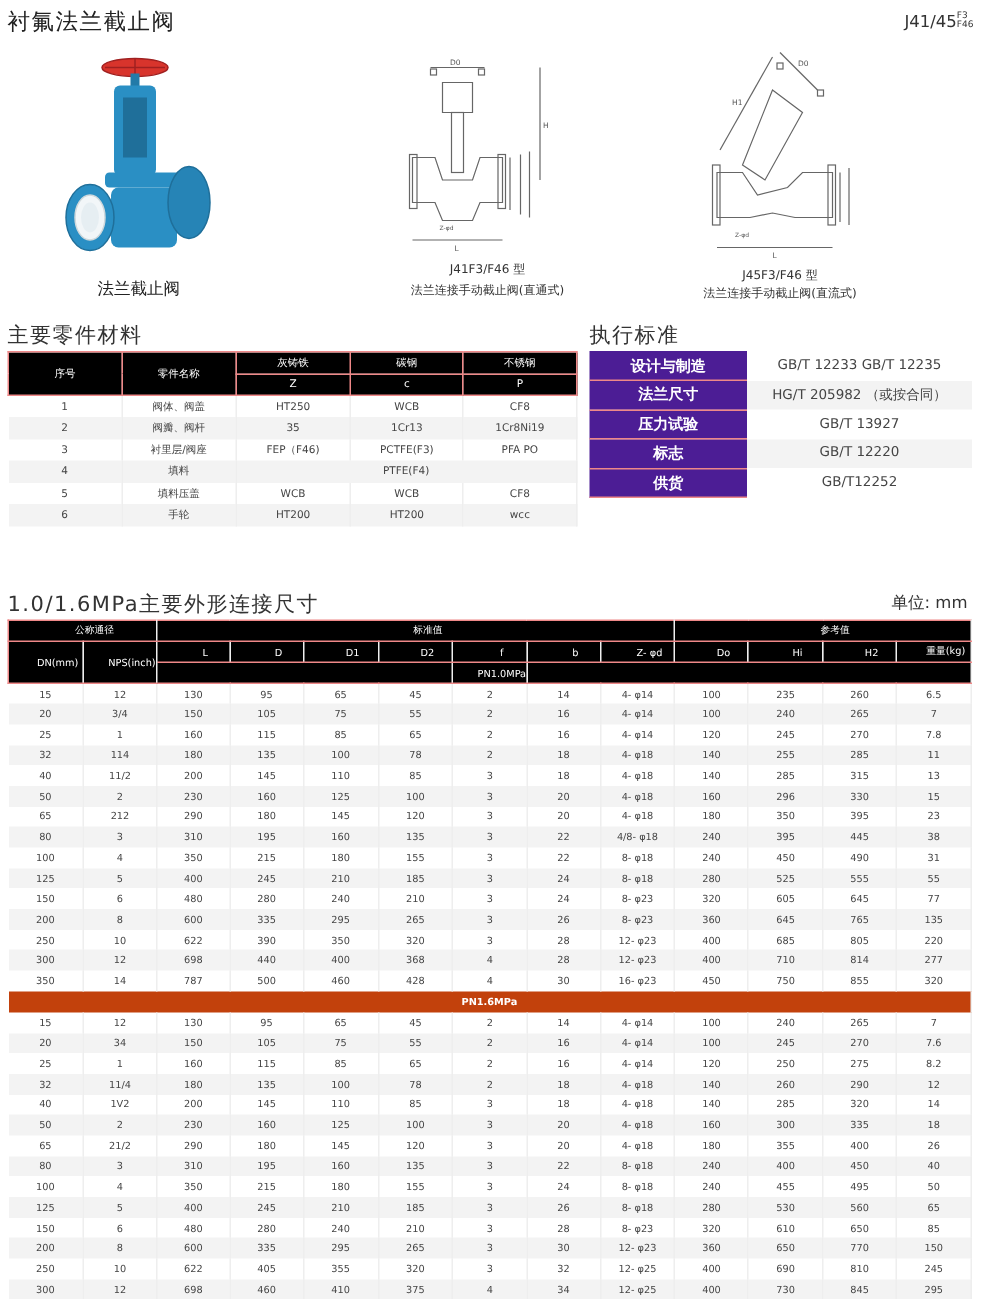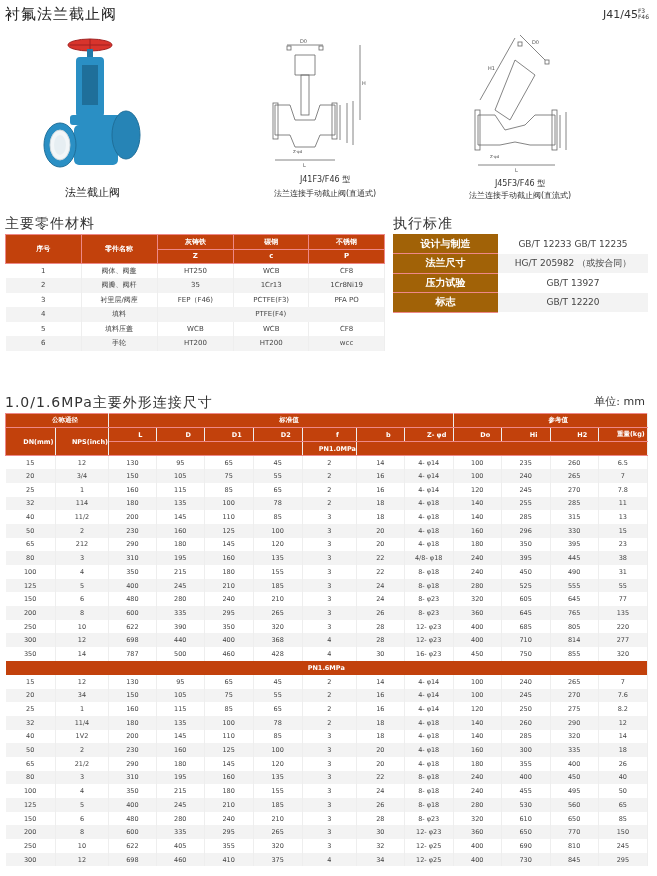--- a/index.html
+++ b/index.html
@@ -6,24 +6,24 @@
   body { width: 657px; height: 876px; background: #fff; font-family: "DejaVu Sans", sans-serif; color: #444; position: relative; overflow: hidden; }
   .abs { position: absolute; }
   .title { left: 5px; top: 5px; font-size: 15px; font-weight: normal; color: #222; letter-spacing: 1px; }
   .model { right: 8px; top: 8px; font-size: 11px; color: #333; }
   .model sup { font-size: 6px; line-height: 1; display: inline-block; vertical-align: top; }
   .photo-cap { left: 65px; top: 185px; font-size: 11px; color: #222; }
   .dcap { font-size: 8px; color: #333; text-align: center; }
   .section-title { font-size: 14px; color: #333; letter-spacing: 1px; }
   table { border-collapse: collapse; position: absolute; }
   .mat td, .mat th { font-size: 7px; text-align: center; height: 14.5px; border-right: 1px solid #eee; }
-  .hdr th { background: #c2410c; color: #fff; font-weight: bold; border: 1px solid #e88; margin-top: 31px; }
+  .hdr th { background: #000000; color: #fff; font-weight: normal; border: 1px solid #e88; margin-top: 31px; }
   .mat tbody tr:nth-child(even) td, .dims tbody tr.row.alt td { background: #f3f3f3; }
   .std td { font-size: 9px; height: 19.5px; text-align: center; }
-  .std td.lab { background: #a16207; color: #fff; font-weight: bold; border-bottom: 1px solid #e88; width: 105px; font-size: 10px; }
+  .std td.lab { background: #4c1d95; color: #fff; font-weight: bold; border-bottom: 1px solid #e88; width: 105px; font-size: 10px; }
   .std tr:nth-child(even) td.val { background: #f3f3f3; }
   .dims td, .dims th { font-size: 6.5px; text-align: center; height: 13.7px; border-right: 1px solid #eee; }
   .dims th { height: 14px; padding-left: 16px; }
   .pnrow td { background: #c2410c; color: #fff; font-weight: bold; height: 14px; }
   .unit { right: 12px; top: 394px; font-size: 11px; color: #333; }
 </style>
 </head>
 <body>
 
 <div class="abs title">衬氟法兰截止阀</div>
@@ -174,20 +174,24 @@
         <td class="val">HG/T 205982 （或按合同）</td>
       </tr>
     <tr>
         <td class="lab">压力试验</td>
         <td class="val">GB/T 13927</td>
       </tr>
     <tr>
         <td class="lab">标志</td>
         <td class="val">GB/T 12220</td>
       </tr>
+    <tr>
+        <td class="lab">供货</td>
+        <td class="val">GB/T12252</td>
+      </tr>
   </tbody>
 </table>
 
 <div class="abs section-title" style="left:5px;top:394px;">1.0/1.6MPa主要外形连接尺寸</div>
 <div class="abs unit">单位: mm</div>
 <table class="dims" id="dims" style="left:5px;top:413px;width:643px;">
   <colgroup>
     <col style="width:50px">
       <col style="width:49px">
       <col style="width:49px">

